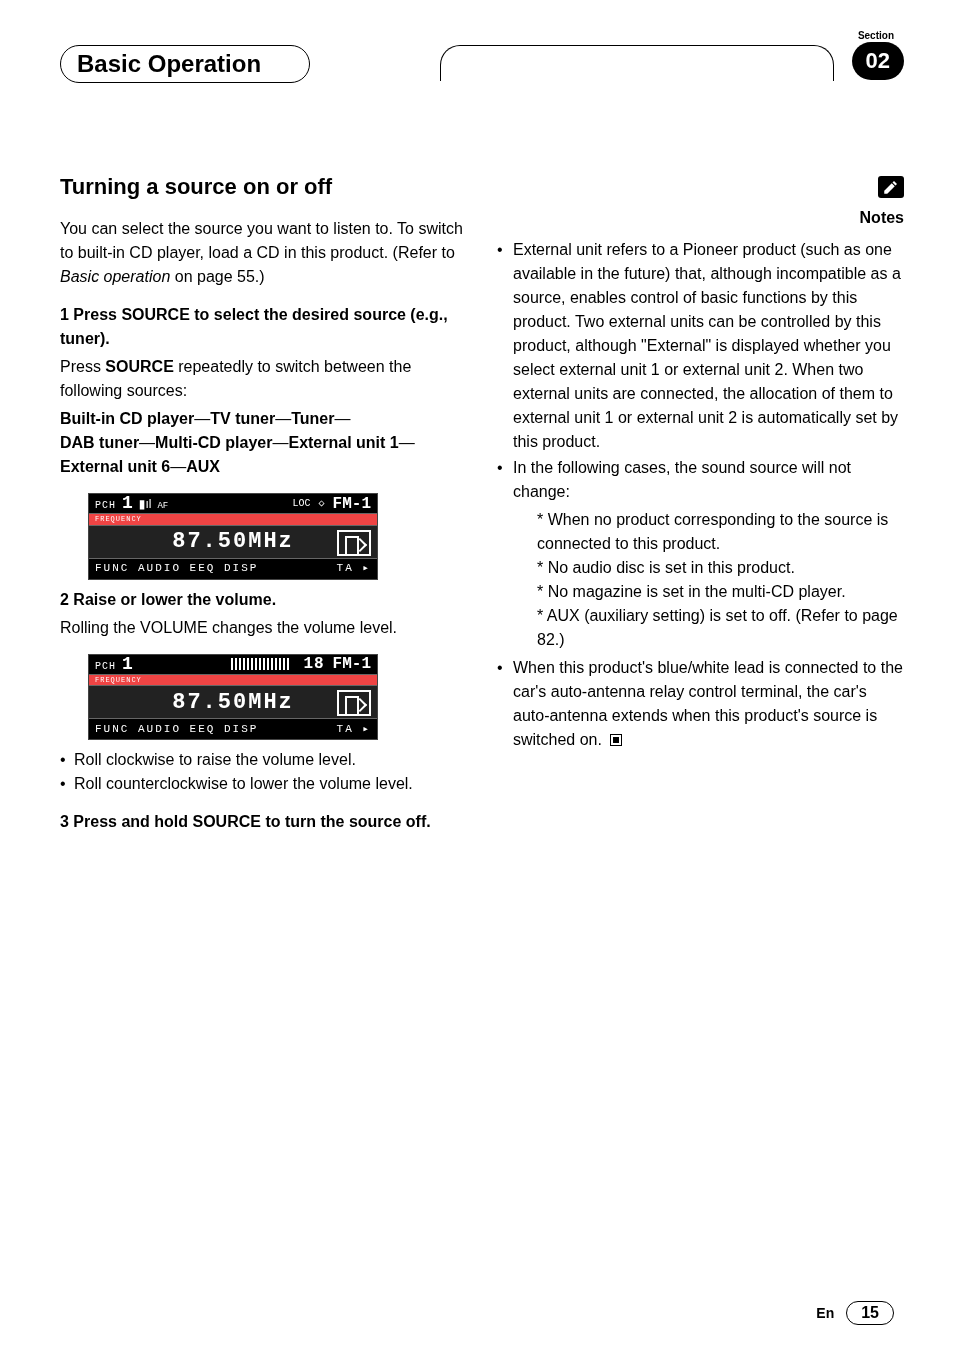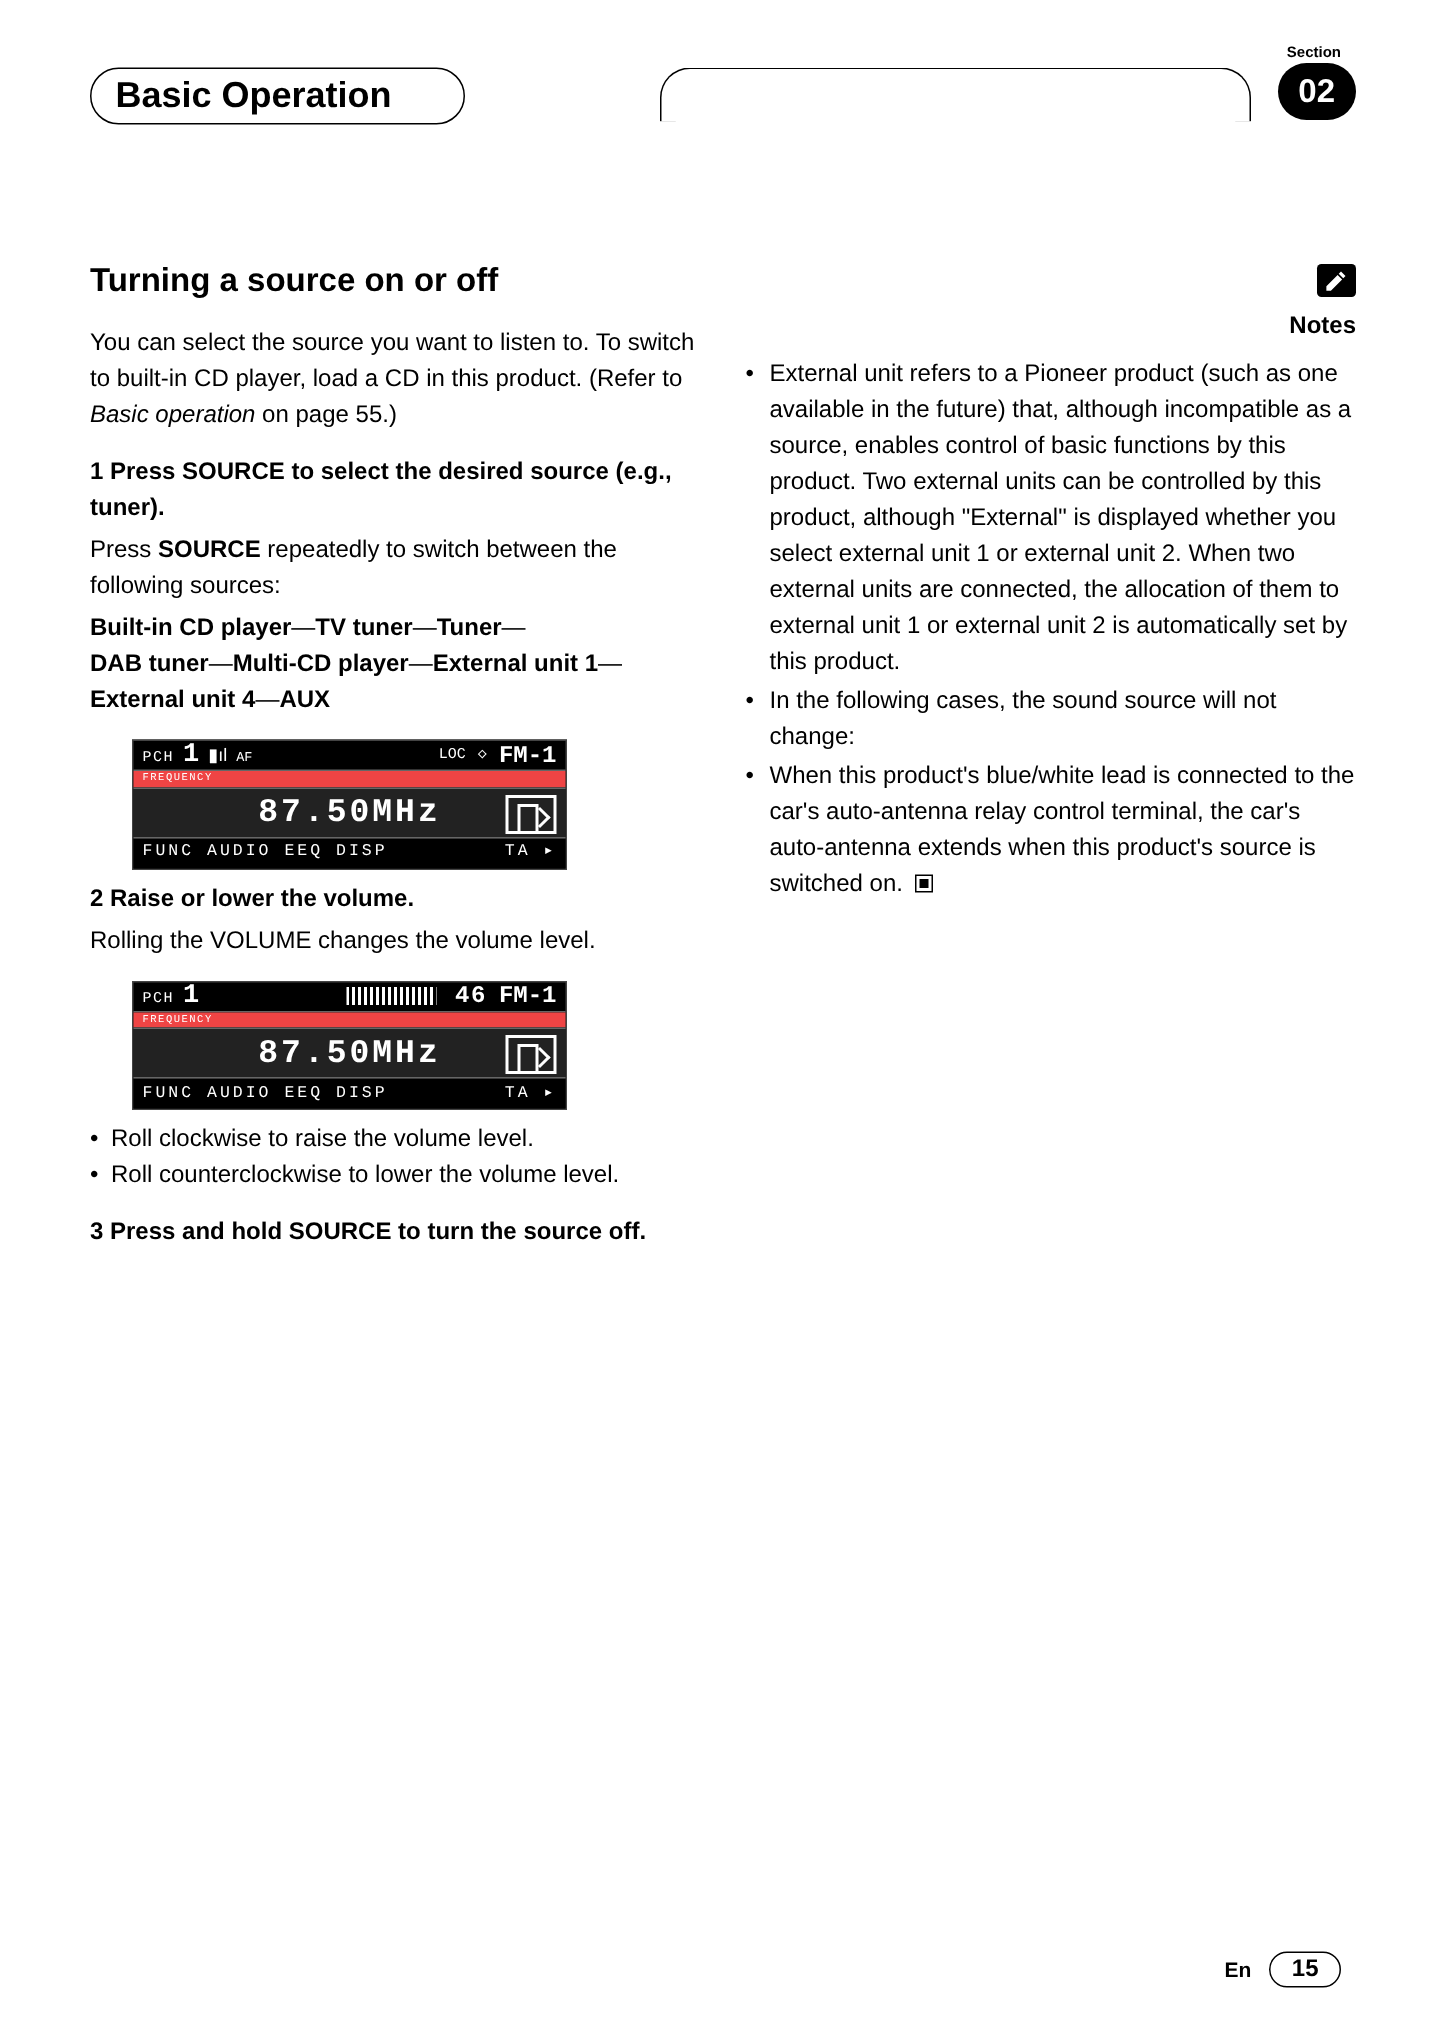--- a/index.html
+++ b/index.html
@@ -191,21 +191,21 @@
 
       <p class="step">
         <span>1   Press </span><span>SOURCE</span><span> to select the desired source (e.g., tuner).</span>
       </p>
       <p style="margin-top:-10px;">
         <span>Press </span><b>SOURCE</b><span> repeatedly to switch between the following sources:</span>
       </p>
       <p class="srcchain" style="margin-top:-10px;">
         <span>Built-in CD player</span><span class="dash">—</span><span>TV tuner</span><span class="dash">—</span><span>Tuner</span><span class="dash">—</span><br>
         <span>DAB tuner</span><span class="dash">—</span><span>Multi-CD player</span><span class="dash">—</span><span>External unit 1</span><span class="dash">—</span><br>
-        <span>External unit 4</span><span class="dash">—</span><span>AUX</span>
+        <span>External unit 6</span><span class="dash">—</span><span>AUX</span>
       </p>
 
       <div class="display">
         <div class="row top">
           <div class="left">
             <span class="pch1"><span>PCH</span></span>
             <span class="big1">1</span>
             <span class="ant">▮ıl</span>
             <span style="font-size:9px;">AF</span>
           </div>
@@ -230,21 +230,21 @@
       <p style="margin-top:-10px;">Rolling the VOLUME changes the volume level.</p>
 
       <div class="display">
         <div class="row top">
           <div class="left">
             <span class="pch1"><span>PCH</span></span>
             <span class="big1">1</span>
           </div>
           <div class="right">
             <span class="bars"></span>
-            <span class="vol25">46</span>
+            <span class="vol25">18</span>
             <b style="font-size:16px;">FM-1</b>
           </div>
         </div>
         <div class="freqlabel">FREQUENCY</div>
         <div class="row mid">
           <span>87.50MHz</span>
           <span class="rect"></span>
         </div>
         <div class="row bot">
           <span>FUNC  AUDIO  EEQ  DISP</span>
@@ -268,20 +268,26 @@
           <svg viewBox="0 0 24 24">
               <path d="M3 17l10-10 4 4-10 10H3v-4z M14 6l2-2 4 4-2 2-4-4z" fill="#fff"></path>
             </svg>
         </span>
         <span class="notes-title">Notes</span>
       </div>
       <ul class="bullets">
         <li>External unit refers to a Pioneer product (such as one available in the future) that, although incompatible as a source, enables control of basic functions by this product. Two external units can be controlled by this product, although "External" is displayed whether you select external unit 1 or external unit 2. When two external units are connected, the allocation of them to external unit 1 or external unit 2 is automatically set by this product.</li>
         <li>
           <span>In the following cases, the sound source will not change:</span>
+          <ul class="sublist">
+            <li>When no product corresponding to the source is connected to this product.</li>
+            <li>No audio disc is set in this product.</li>
+            <li>No magazine is set in the multi-CD player.</li>
+            <li>AUX (auxiliary setting) is set to off. (Refer to page 82.)</li>
+          </ul>
         </li>
         <li>
           <span>When this product's blue/white lead is connected to the car's auto-antenna relay control terminal, the car's auto-antenna extends when this product's source is switched on.</span>
           <span class="end-box"></span>
         </li>
       </ul>
     </div>
   </div>
 
   <div class="footer">

